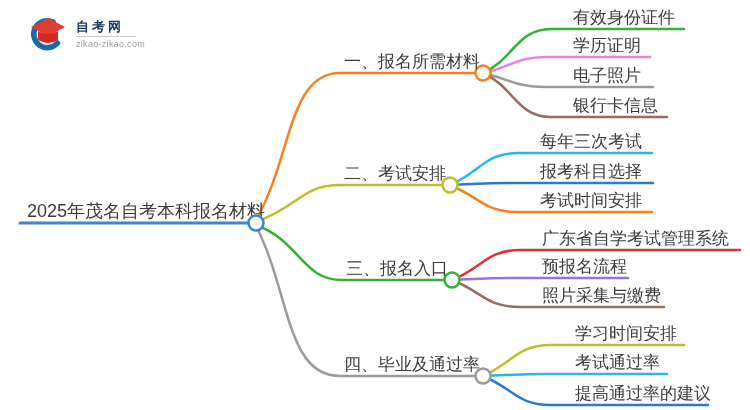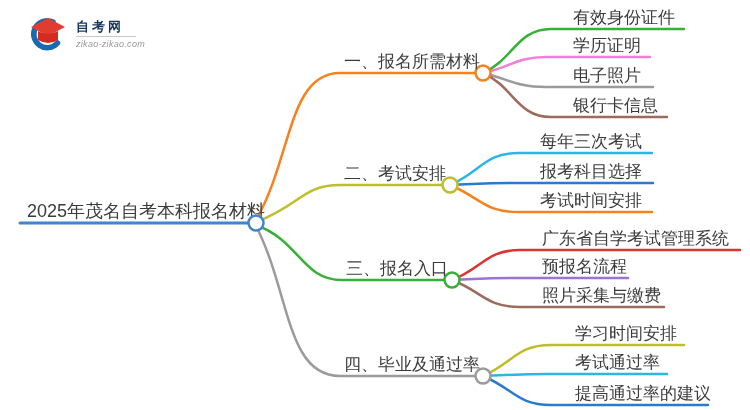--- a/index.html
+++ b/index.html
@@ -17,21 +17,21 @@
   }
   .root-label{font-size:18px;}
   .branch-label{font-size:17px;}
   .leaf-label{font-size:17px;}
   
   .logo{position:absolute;left:26px;top:16px;display:flex;align-items:center;cursor:pointer;}
   .logo-icon{width:40px;height:36px;margin-right:10px;}
   .logo-textblock{display:flex;flex-direction:column;}
   .logo-name{font-size:13px;font-weight:bold;color:#16365c;letter-spacing:3px;line-height:15px;}
   .logo-divider{width:60px;height:1px;background:#c9c9c9;margin:2px 0 2px 0;}
-  .logo-url{font-size:9px;color:#9a9a9a;letter-spacing:0.3px;font-style:italic;}
+  .logo-url{font-size:9px;color:#9a9a9a;letter-spacing:0.3px;}
 </style>
 </head>
 <body>
 
 <div class="stage">
 
   <div class="logo">
     <svg class="logo-icon" viewBox="0 0 40 36">
       <path d="M 27,6 A 13.5,13.5 0 1 0 31.5,27" fill="none" stroke-width="5.5" stroke-linecap="round" stroke="#1a6ab0"></path>
       <polygon points="22,2 39,11 22,20 5,11" fill="#e23c30"></polygon>

